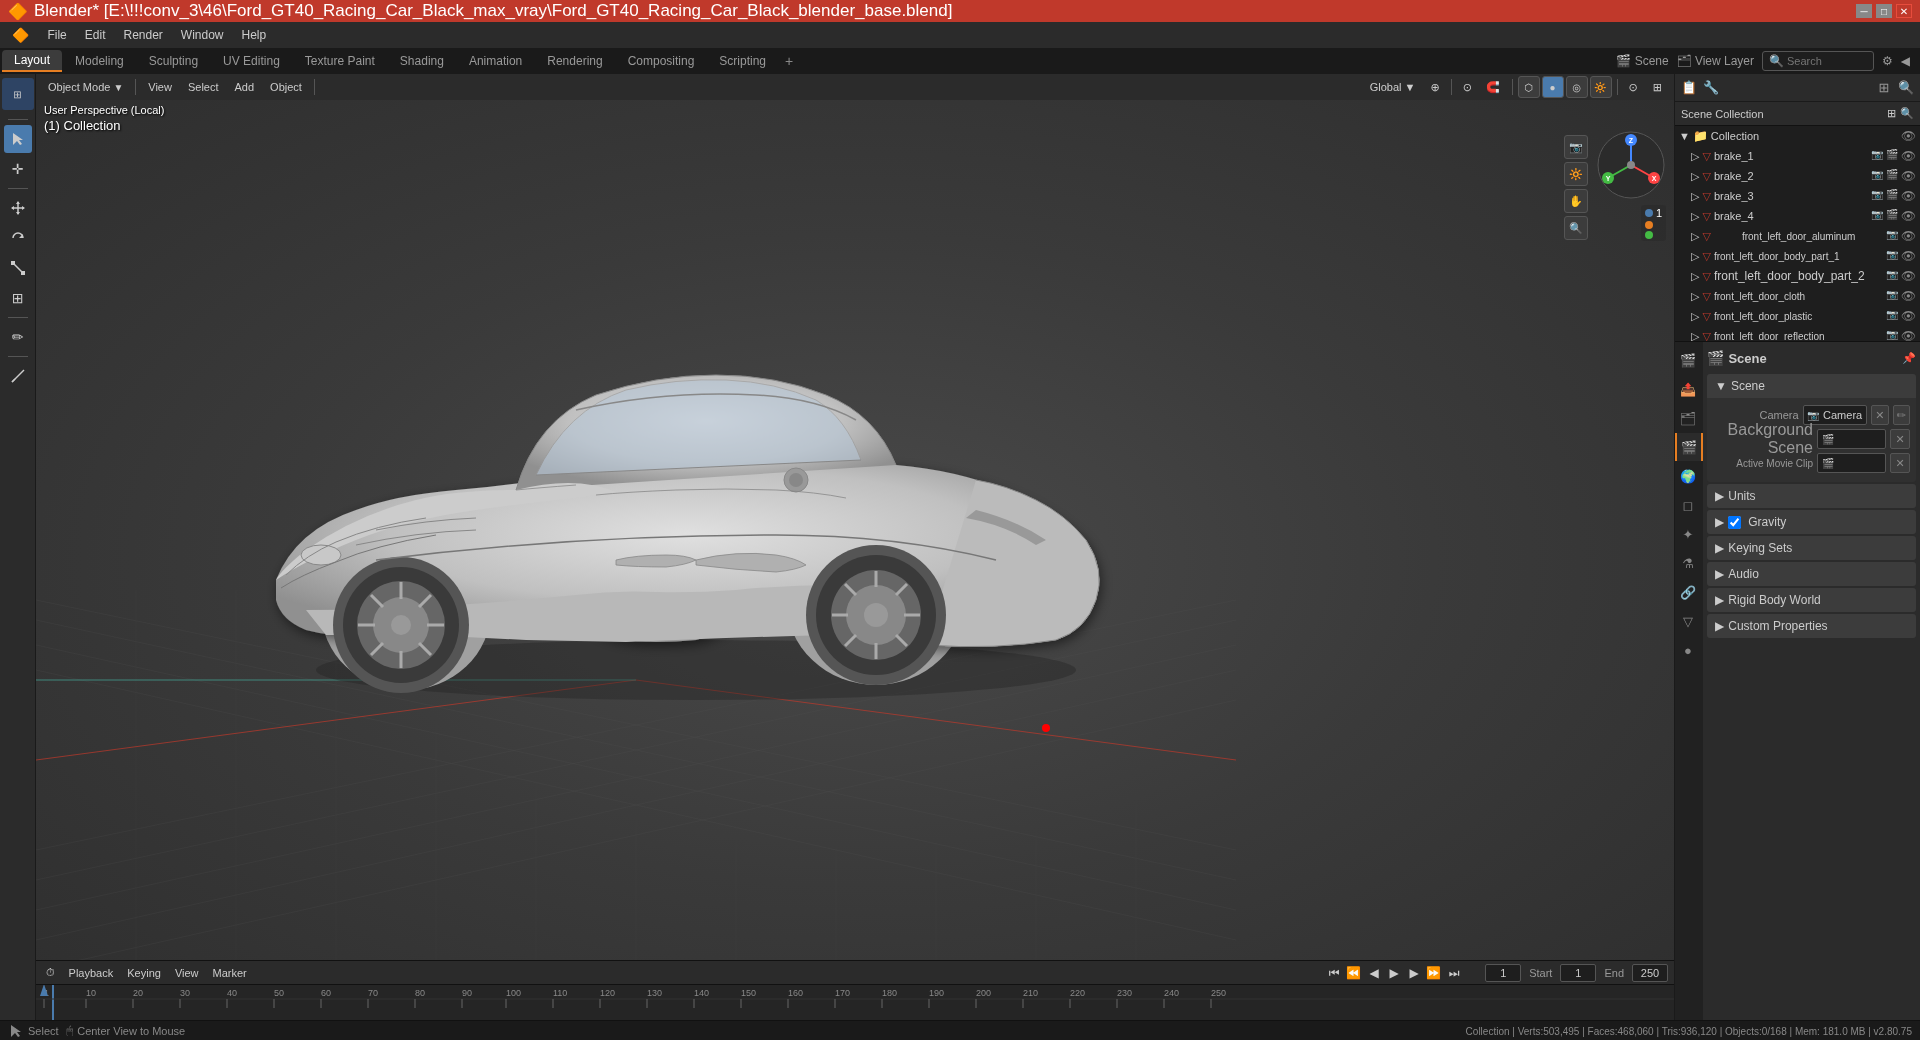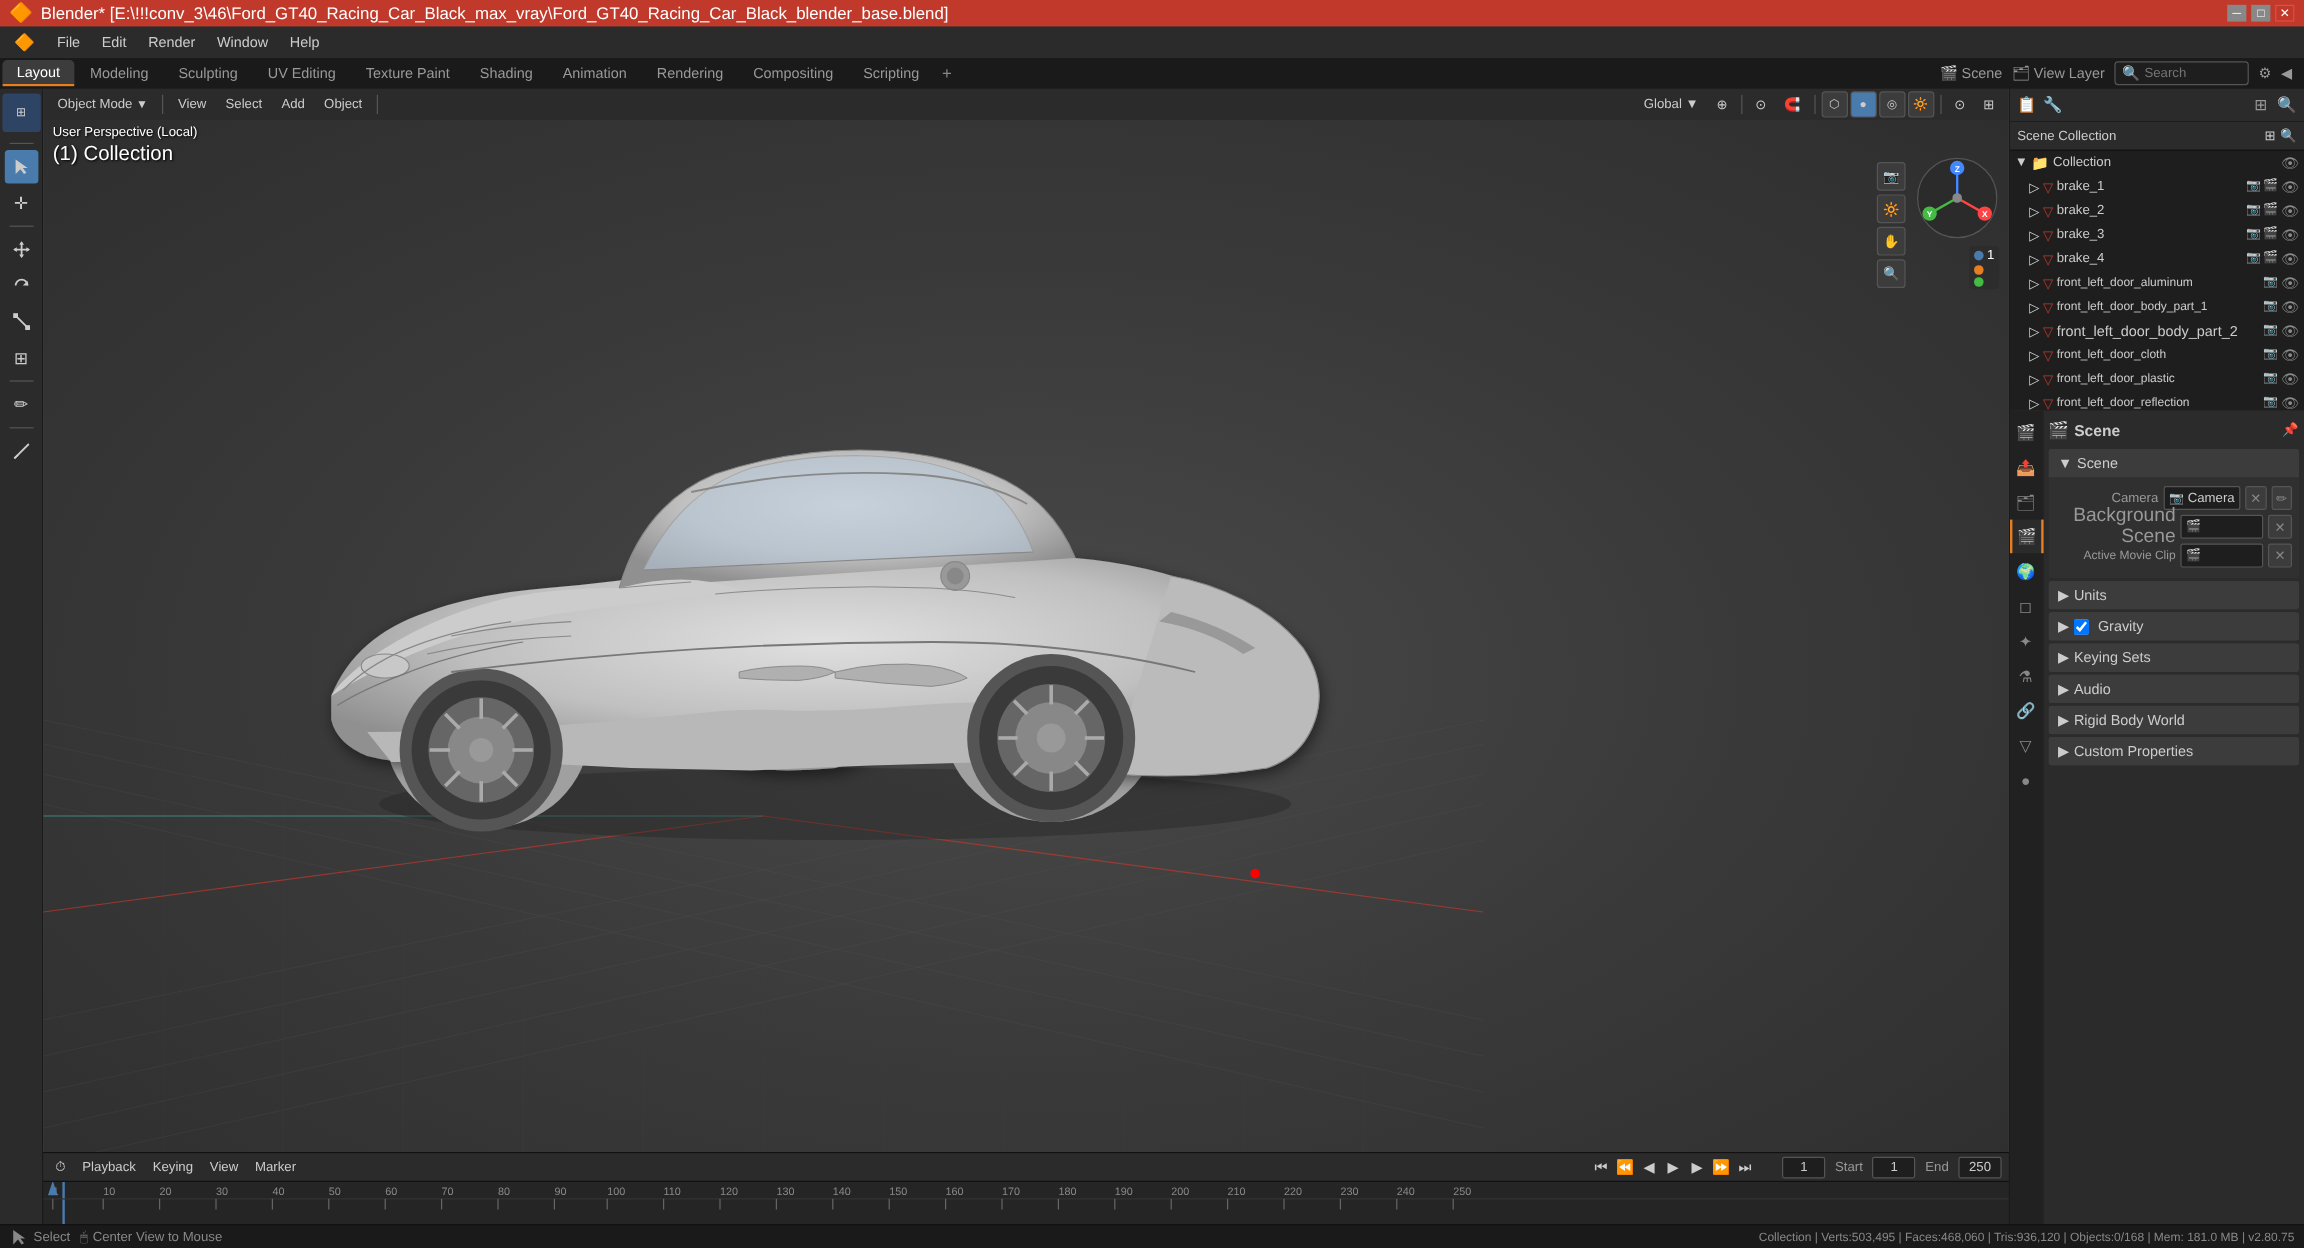--- a/index.html
+++ b/index.html
@@ -498,21 +498,21 @@
     #properties-panel::-webkit-scrollbar { width: 6px; }
     #properties-panel::-webkit-scrollbar-track { background: #1a1a1a; }
     #properties-panel::-webkit-scrollbar-thumb { background: #555; border-radius: 3px; }
   </style>
 </head>
 <body>
 
 <div id="title-bar">
   <div id="title-bar-left">
     <span style="font-size:16px; color:#e67e22;">🔶</span>
-    <span id="title-text" style="font-size:14px;color:#fff;">Blender* [E:\!!!conv_3\46\Ford_GT40_Racing_Car_Black_max_vray\Ford_GT40_Racing_Car_Black_blender_base.blend]</span>
+    <span id="title-text" style="font-size:17px;color:#fff;">Blender* [E:\!!!conv_3\46\Ford_GT40_Racing_Car_Black_max_vray\Ford_GT40_Racing_Car_Black_blender_base.blend]</span>
   </div>
   <div id="title-bar-controls" style="display:flex;gap:4px;">
     <div class="win-btn">─</div>
     <div class="win-btn">□</div>
     <div class="win-btn close">✕</div>
   </div>
 </div>
 
 <div id="menu-bar">
   <div class="menu-item">
@@ -639,21 +639,21 @@
           <div class="shade-btn">🔆</div>
         </div>
         <div class="vp-separator"></div>
         <div class="vp-btn">⊙</div>
         <div class="vp-btn">⊞</div>
       </div>
     </div>
 
     <div id="viewport-info">
       <div style="font-size:11px;color:#fff;text-shadow:1px 1px 2px #000;">User Perspective (Local)</div>
-      <div style="font-size:17px;color:#fff;text-shadow:1px 1px 2px #000;margin-top:2px;">(1) Collection</div>
+      <div style="font-size:13px;color:#fff;text-shadow:1px 1px 2px #000;margin-top:2px;">(1) Collection</div>
     </div>
 
     <div id="car-scene">
 
       <svg id="grid-svg">
 
         <defs>
           <pattern id="grid" width="40" height="40" patternUnits="userSpaceOnUse">
             <path d="M 40 0 L 0 0 0 40" fill="none" stroke="#444" stroke-width="0.5"></path>
           </pattern>
@@ -904,21 +904,21 @@
         <div class="item-actions">
           <span class="item-action-btn">📷</span>
           <span class="item-action-btn">🎬</span>
           <span class="eye-icon">👁</span>
         </div>
       </div>
 
       <div class="outliner-item">
         <span style="margin-left:12px;">▷</span>
         <span style="font-size:11px;color:#c0392b;">▽</span>
-        <span class="item-name" style="font-size:10px;">front_left_door_aluminum</span>
+        <span class="item-name" style="font-size:10px;text-align:center;">front_left_door_aluminum</span>
         <div class="item-actions">
           <span class="item-action-btn">📷</span>
           <span class="eye-icon">👁</span>
         </div>
       </div>
 
       <div class="outliner-item">
         <span style="margin-left:12px;">▷</span>
         <span style="font-size:11px;color:#c0392b;">▽</span>
         <span class="item-name" style="font-size:10px;">front_left_door_body_part_1</span>

